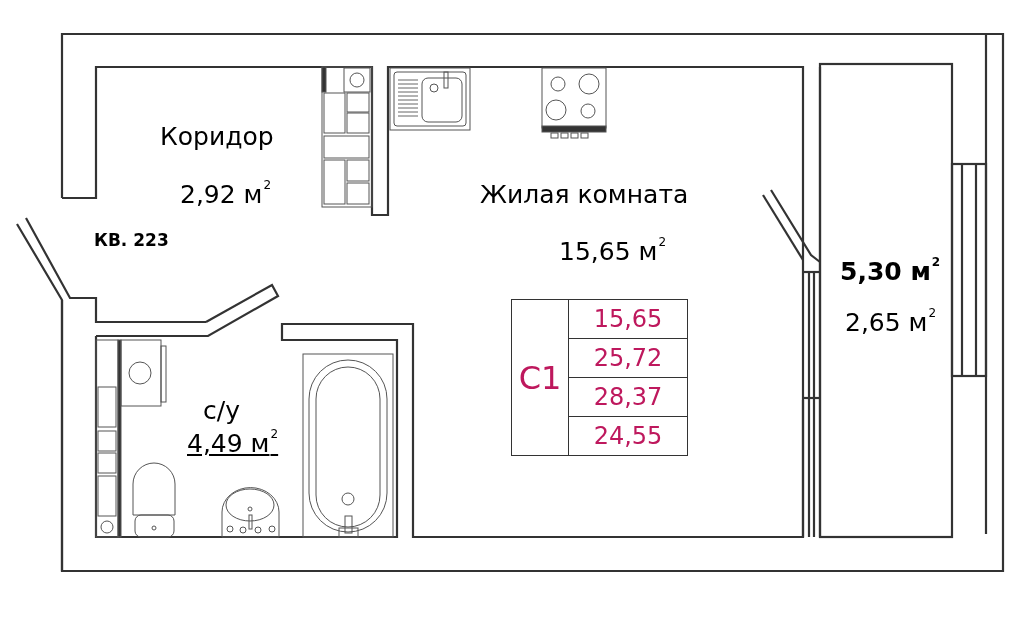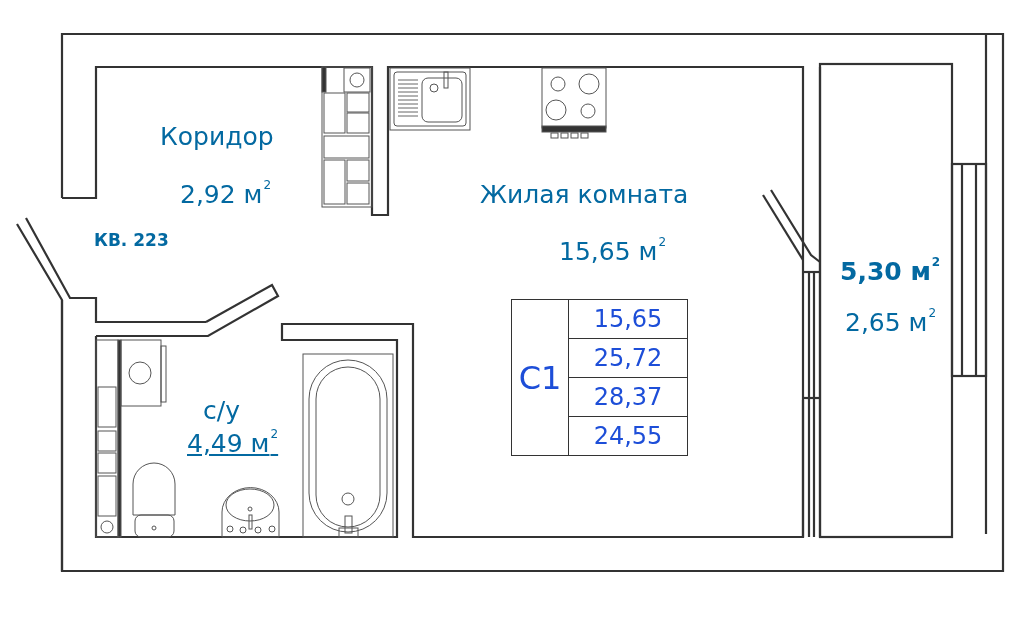--- a/index.html
+++ b/index.html
@@ -1,24 +1,24 @@
 <!DOCTYPE html>
 <html><head>
 <meta charset="utf-8">
 <style>
   html,body{margin:0;padding:0;background:#ffffff;}
   body{width:1023px;height:644px;position:relative;overflow:hidden;font-family:"DejaVu Sans","Liberation Sans",sans-serif;color:#222;}
   svg{position:absolute;left:0;top:0;}
-  .lbl{position:absolute;white-space:nowrap;color:#0369a1;font-family:"DejaVu Sans",sans-serif;}
+  .lbl{position:absolute;white-space:nowrap;color:#000000;font-family:"DejaVu Sans",sans-serif;}
   .room{font-size:25px;}
   .area{font-size:25px;}
   .area sup{font-size:12px;vertical-align:14px;margin-left:1px;}
   .apt{font-size:17px;font-weight:bold;}
   .tbl{position:absolute;left:511px;top:299px;border-collapse:collapse;}
-  .tbl td{border:1.5px solid #333;font-size:24px;font-family:"DejaVu Sans",sans-serif;color:#1d4ed8;padding:0;text-align:center;}
+  .tbl td{border:1.5px solid #333;font-size:24px;font-family:"DejaVu Sans",sans-serif;color:#be185d;padding:0;text-align:center;}
   .tbl td.code{width:56px;font-size:32px;}
   .tbl td.val{width:118px;height:38px;}
 </style>
 </head>
 <body>
 
 <svg width="1023" height="644" viewBox="0 0 1023 644">
   <g fill="none" stroke="#333" stroke-width="2.2" stroke-linejoin="miter">
 
     <polyline points="62,198 62,34 1003,34 1003,571 62,571 62,300"></polyline>

